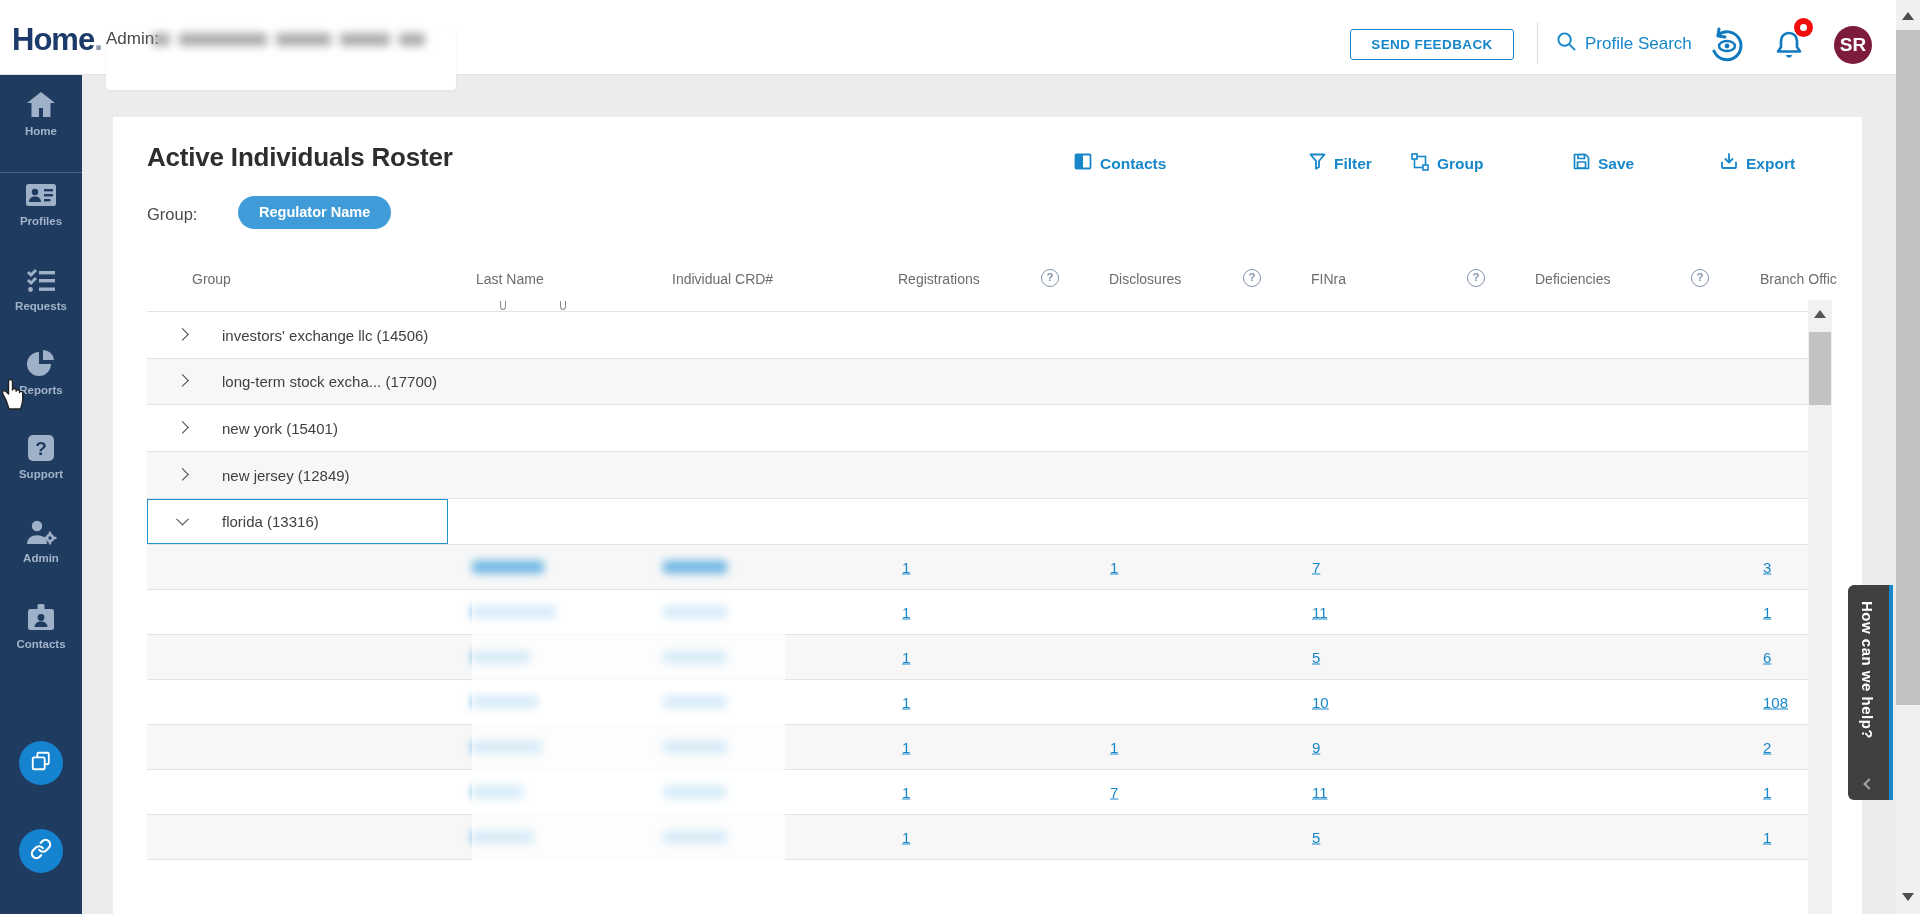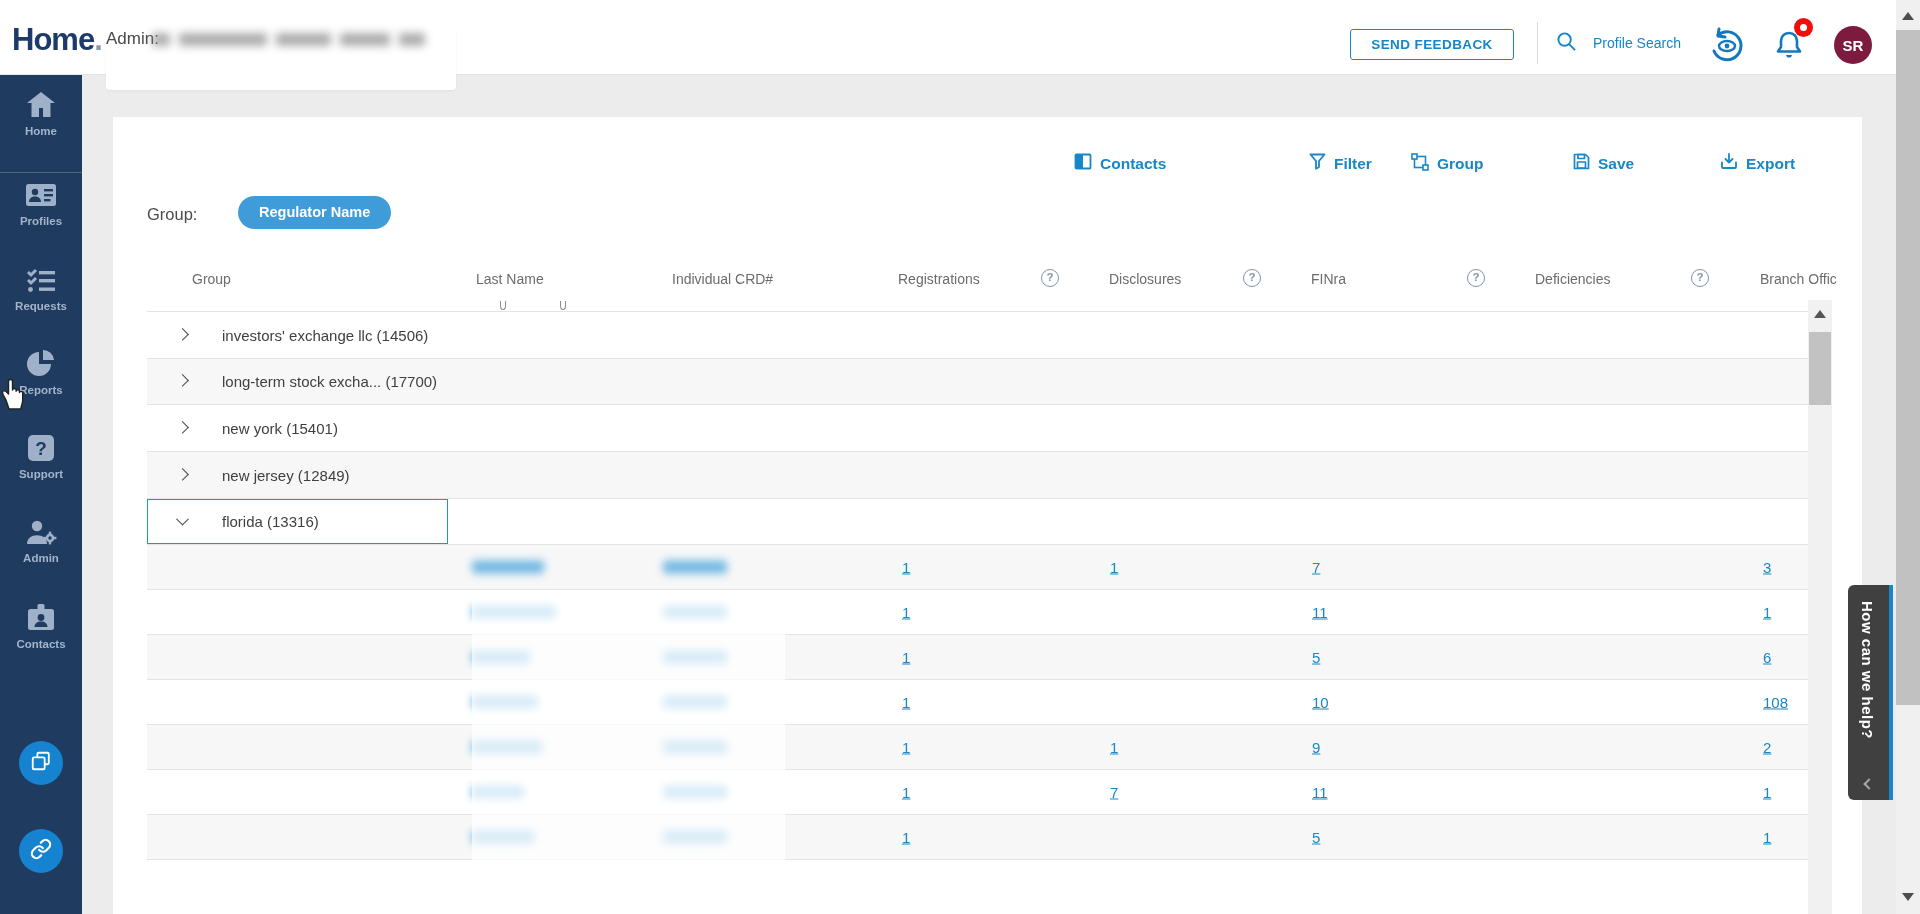--- a/index.html
+++ b/index.html
@@ -9,25 +9,25 @@
 
   
   .topbar { position:absolute; left:0; top:0; width:1920px; height:75px; background:#fff; border-bottom:1px solid #e4e4e6; z-index:30; }
   .logo { position:absolute; left:12px; top:22px; font-size:31px; font-weight:bold; color:#1c3b6a; letter-spacing:-1px; }
   .firm-dropdown-box { position:absolute; left:106px; top:30px; width:350px; height:60px; background:#fff; border-radius:4px; box-shadow:0 1px 3px rgba(0,0,0,0.05); z-index:31; }
   .firm-label { position:absolute; left:106px; top:29px; font-size:17px; color:#4a4a4a; z-index:32; }
   .firm-blur { position:absolute; left:152px; top:33px; display:flex; gap:9px; filter:blur(4px); opacity:.7; z-index:32; }
   .firm-blur i { display:block; height:13px; background:#8a8a8a; border-radius:2px; }
   .send-feedback { position:absolute; left:1350px; top:29px; width:164px; height:31px; border:1px solid #1a86c8; border-radius:3px; background:#fff; color:#1686ca; font-size:13.5px; font-weight:600; letter-spacing:.4px; display:flex; align-items:center; justify-content:center; font-family:"Liberation Sans",sans-serif; }
   .top-divider { position:absolute; left:1537px; top:22px; width:1px; height:42px; background:#dcdcdc; }
-  .profile-search { position:absolute; left:1556px; top:31px; display:flex; align-items:center; gap:16px; color:#1686ca; font-size:14px; }
+  .profile-search { position:absolute; left:1556px; top:31px; display:flex; align-items:center; gap:8px; color:#1686ca; font-size:17px; }
   .icon-btn { position:absolute; top:26px; }
   .bell-badge { position:absolute; left:1794px; top:18px; width:19px; height:19px; border-radius:50%; background:#f20d0d; z-index:33; }
   .bell-badge::after { content:""; position:absolute; left:6px; top:6px; width:7px; height:7px; border-radius:50%; background:#fff; }
-  .avatar { position:absolute; left:1834px; top:26px; width:38px; height:38px; border-radius:50%; background:#7d1b3e; color:#fff; font-size:15px; font-weight:bold; display:flex; align-items:center; justify-content:center; z-index:31; }
+  .avatar { position:absolute; left:1834px; top:26px; width:38px; height:38px; border-radius:50%; background:#7d1b3e; color:#fff; font-size:19px; font-weight:bold; display:flex; align-items:center; justify-content:center; z-index:31; }
 
   
   .page-scrollbar { position:absolute; left:1896px; top:0; width:24px; height:914px; background:#f0f0f0; z-index:40; }
   .page-scrollbar .thumb { position:absolute; left:0; top:30px; width:24px; height:675px; background:#c1c1c1; }
   .arrow-up { width:0; height:0; border-left:6px solid transparent; border-right:6px solid transparent; border-bottom:8px solid #4d4d4d; }
   .arrow-down { width:0; height:0; border-left:6px solid transparent; border-right:6px solid transparent; border-top:8px solid #4d4d4d; }
   .page-scrollbar .arrow-up { position:absolute; left:6px; top:12px; }
   .page-scrollbar .arrow-down { position:absolute; left:6px; top:893px; }
 
   
@@ -244,20 +244,21 @@
         <svg width="22" height="22" viewBox="0 0 24 24" fill="none" stroke="#ffffff" stroke-width="2.4" stroke-linecap="round" stroke-linejoin="round">
           <path d="M10 13a5 5 0 0 0 7.54.54l3-3a5 5 0 0 0-7.07-7.07l-1.72 1.71"></path>
           <path d="M14 11a5 5 0 0 0-7.54-.54l-3 3a5 5 0 0 0 7.07 7.07l1.71-1.71"></path>
         </svg>
       </span>
     </div>
   </div>
 
   <div class="card">
 
+    <h1 class="page-title">Active Individuals Roster</h1>
 
     <div class="tb-btn" style="left:961px">
       <span>
         <svg width="18" height="17" viewBox="0 0 18 17" fill="none" stroke="#1787c9" stroke-width="1.8">
           <rect x="1.5" y="1.5" width="15" height="14" rx="1"></rect>
           <rect x="1.5" y="1.5" width="7.5" height="14" fill="#1787c9" stroke="none"></rect>
         </svg>
       </span>
       <span>Contacts</span>
     </div>

